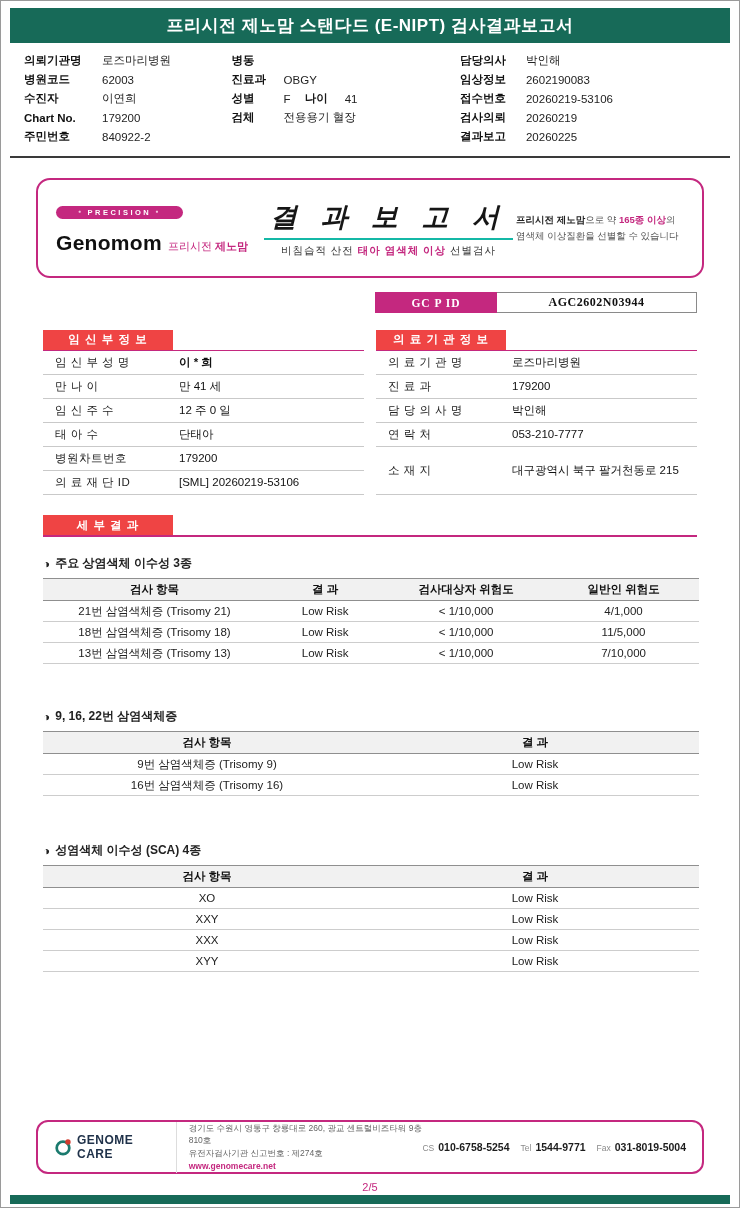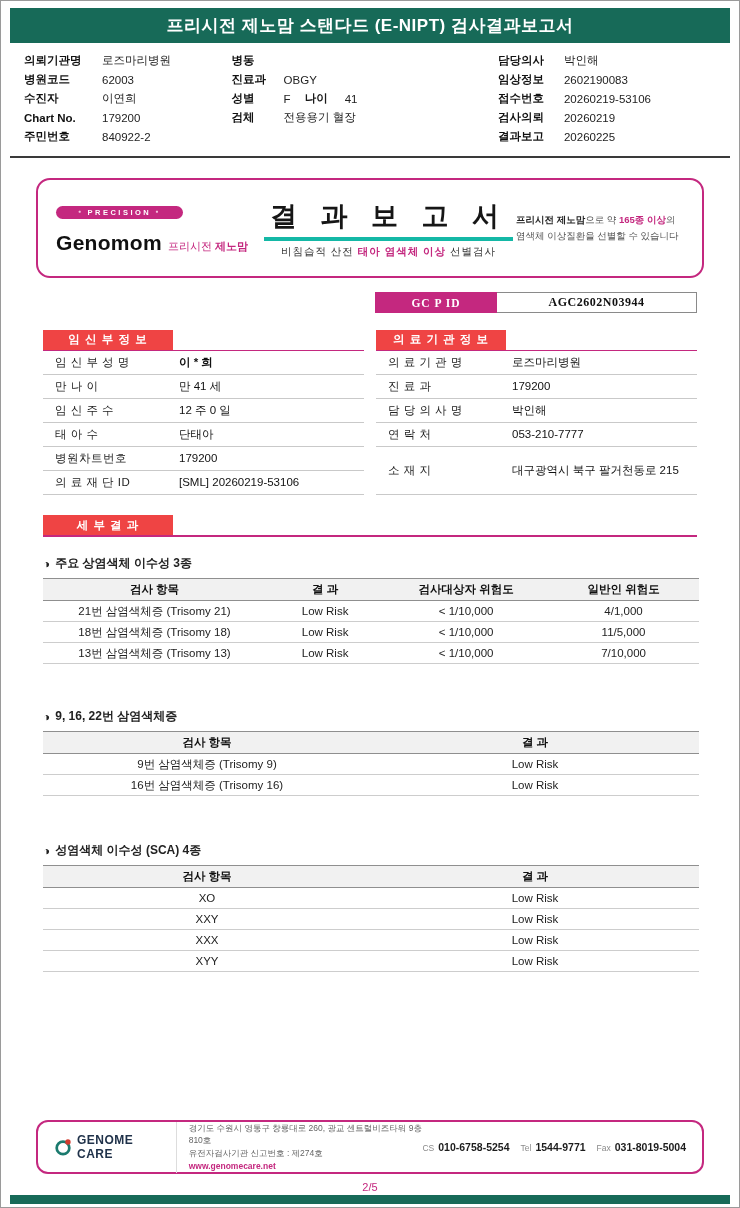--- a/index.html
+++ b/index.html
@@ -11,39 +11,39 @@
   .topbar { margin:7px 9px 0; height:35px; background:#176a58; color:#fff;
             display:flex; align-items:center; justify-content:center;
             font-size:17px; font-weight:bold; letter-spacing:0.5px; }
 
   
   .tinfo { margin:0 9px; padding:8px 14px 6px; display:flex; }
   .tcol { display:flex; flex-direction:column; }
   .tcol1 { width:30%; } .tcol2 { width:33%; } .tcol3 { width:37%; }
   .trow { display:flex; align-items:center; height:19px; font-size:11.5px; }
   .tlabel { font-weight:bold; color:#111; }
-  .tcol1 .tlabel { width:78px; } .tcol2 .tlabel { width:52px; } .tcol3 .tlabel { width:66px;margin-left:38px; }
+  .tcol1 .tlabel { width:78px; } .tcol2 .tlabel { width:52px; } .tcol3 .tlabel { width:66px; }
   .tval { color:#222; }
   .tlabel2 { font-weight:bold; width:40px; margin-left:14px; }
   .top-rule { margin:4px 9px 0; border-bottom:2px solid #3a3a3a; }
 
   
   .card { margin:20px 35px 0; height:100px; border:2px solid #c4287f; border-radius:14px;
           display:flex; align-items:center; padding:0 18px; background:#fff; }
   .logo-block { width:205px; }
   .badge { display:inline-block; background:#c4287f; color:#fff; font-size:7.5px;
            letter-spacing:2.5px; font-weight:bold; padding:2px 18px; border-radius:9px; }
   .badge::before, .badge::after { content:"\25CF"; font-size:5px; vertical-align:2px; margin:0 4px; color:#f3c3de; }
   .logo-line { margin-top:12px; white-space:nowrap; }
   .logo-main { font-size:21px; font-weight:bold; color:#101010; letter-spacing:0.3px; }
   .logo-sub { font-size:11px; color:#c4287f; margin-left:6px; }
   .logo-sub .b { font-weight:bold; }
   .title-block { flex:1; text-align:center; }
   .report-title { display:inline-block; font-size:27px; font-weight:bold; letter-spacing:8px;
-                  color:#161616; border-bottom:4px solid #14b8a6; padding:0 6px 3px; }
+                  color:#161616; border-bottom:2px solid #14b8a6; padding:0 6px 3px;font-style:italic; }
   .report-sub { margin-top:4px; font-size:10.5px; letter-spacing:1px; color:#333; }
   .report-sub .hl { color:#c4287f; font-weight:bold; }
   .promo { width:168px; font-size:9.5px; color:#555; line-height:1.65; }
   .promo .b { color:#222; font-weight:bold; }
   .promo .hl { color:#c4287f; font-weight:bold; }
 
   
   .gcpid-row { margin:14px 42px 0; display:flex; justify-content:flex-end;font-family:Liberation Serif, serif; }
   .gcpid-label { width:122px; height:21px; background:#c4287f; color:#fff; font-size:11.5px;
                  font-weight:bold; display:flex; align-items:center; justify-content:center; letter-spacing:1px; }

